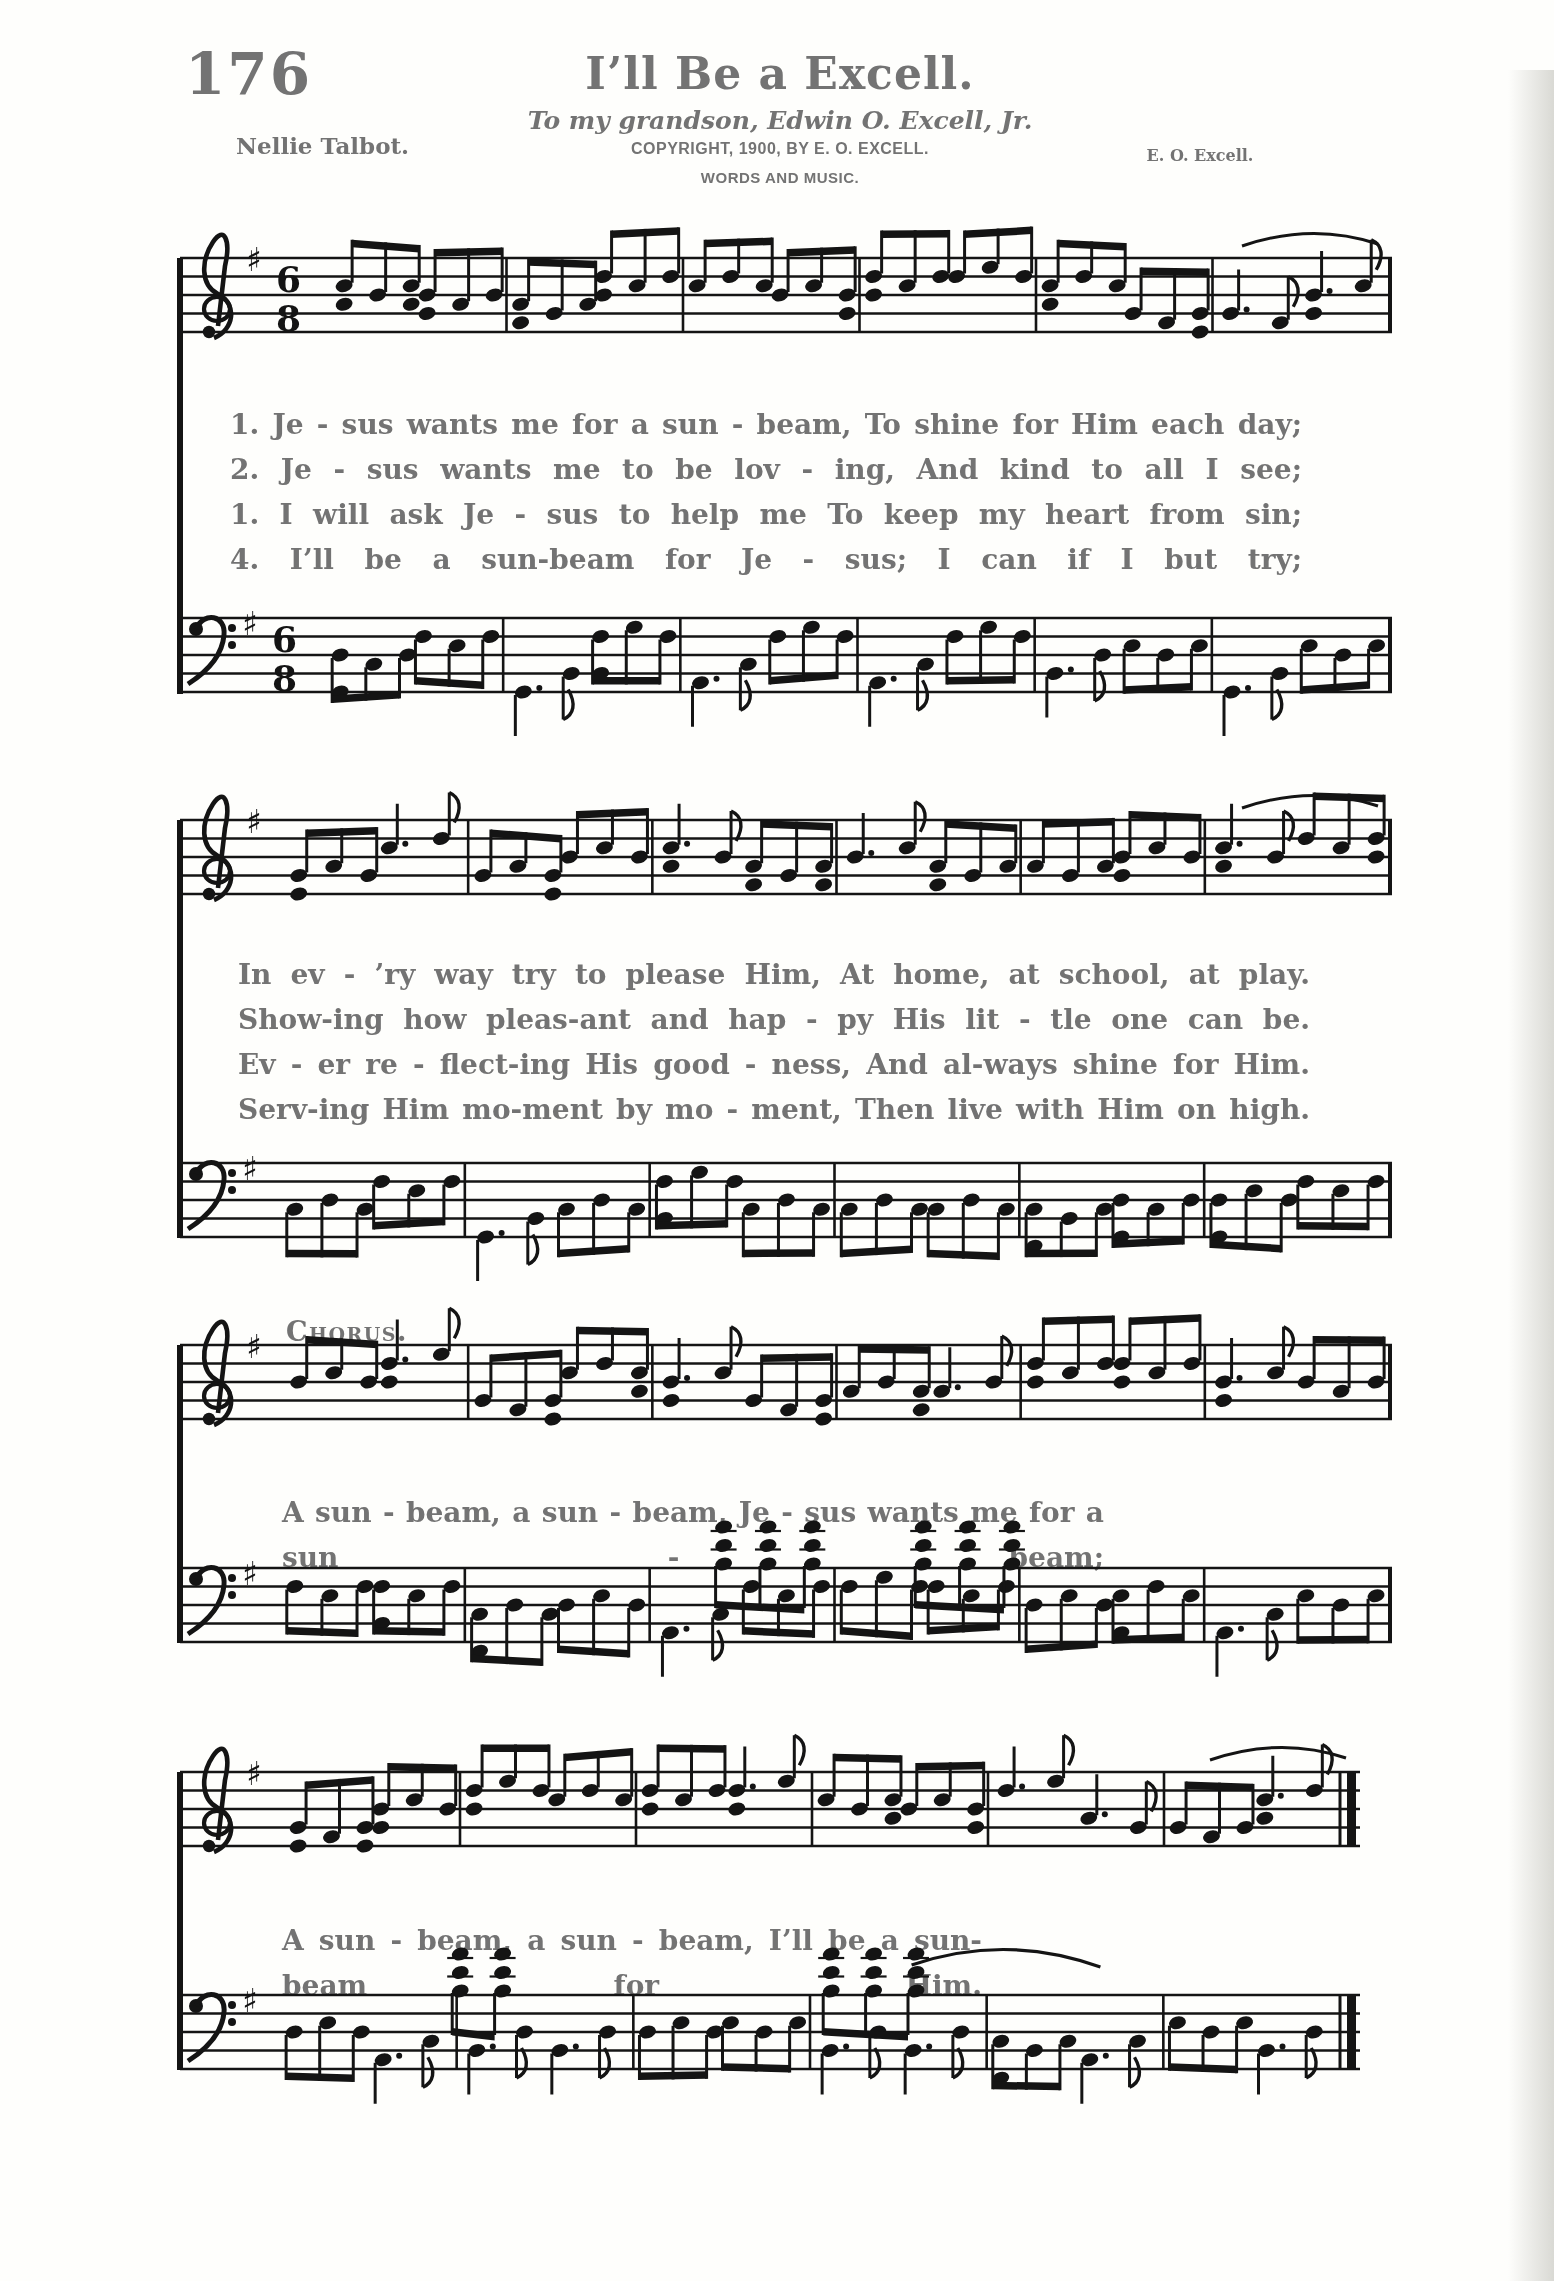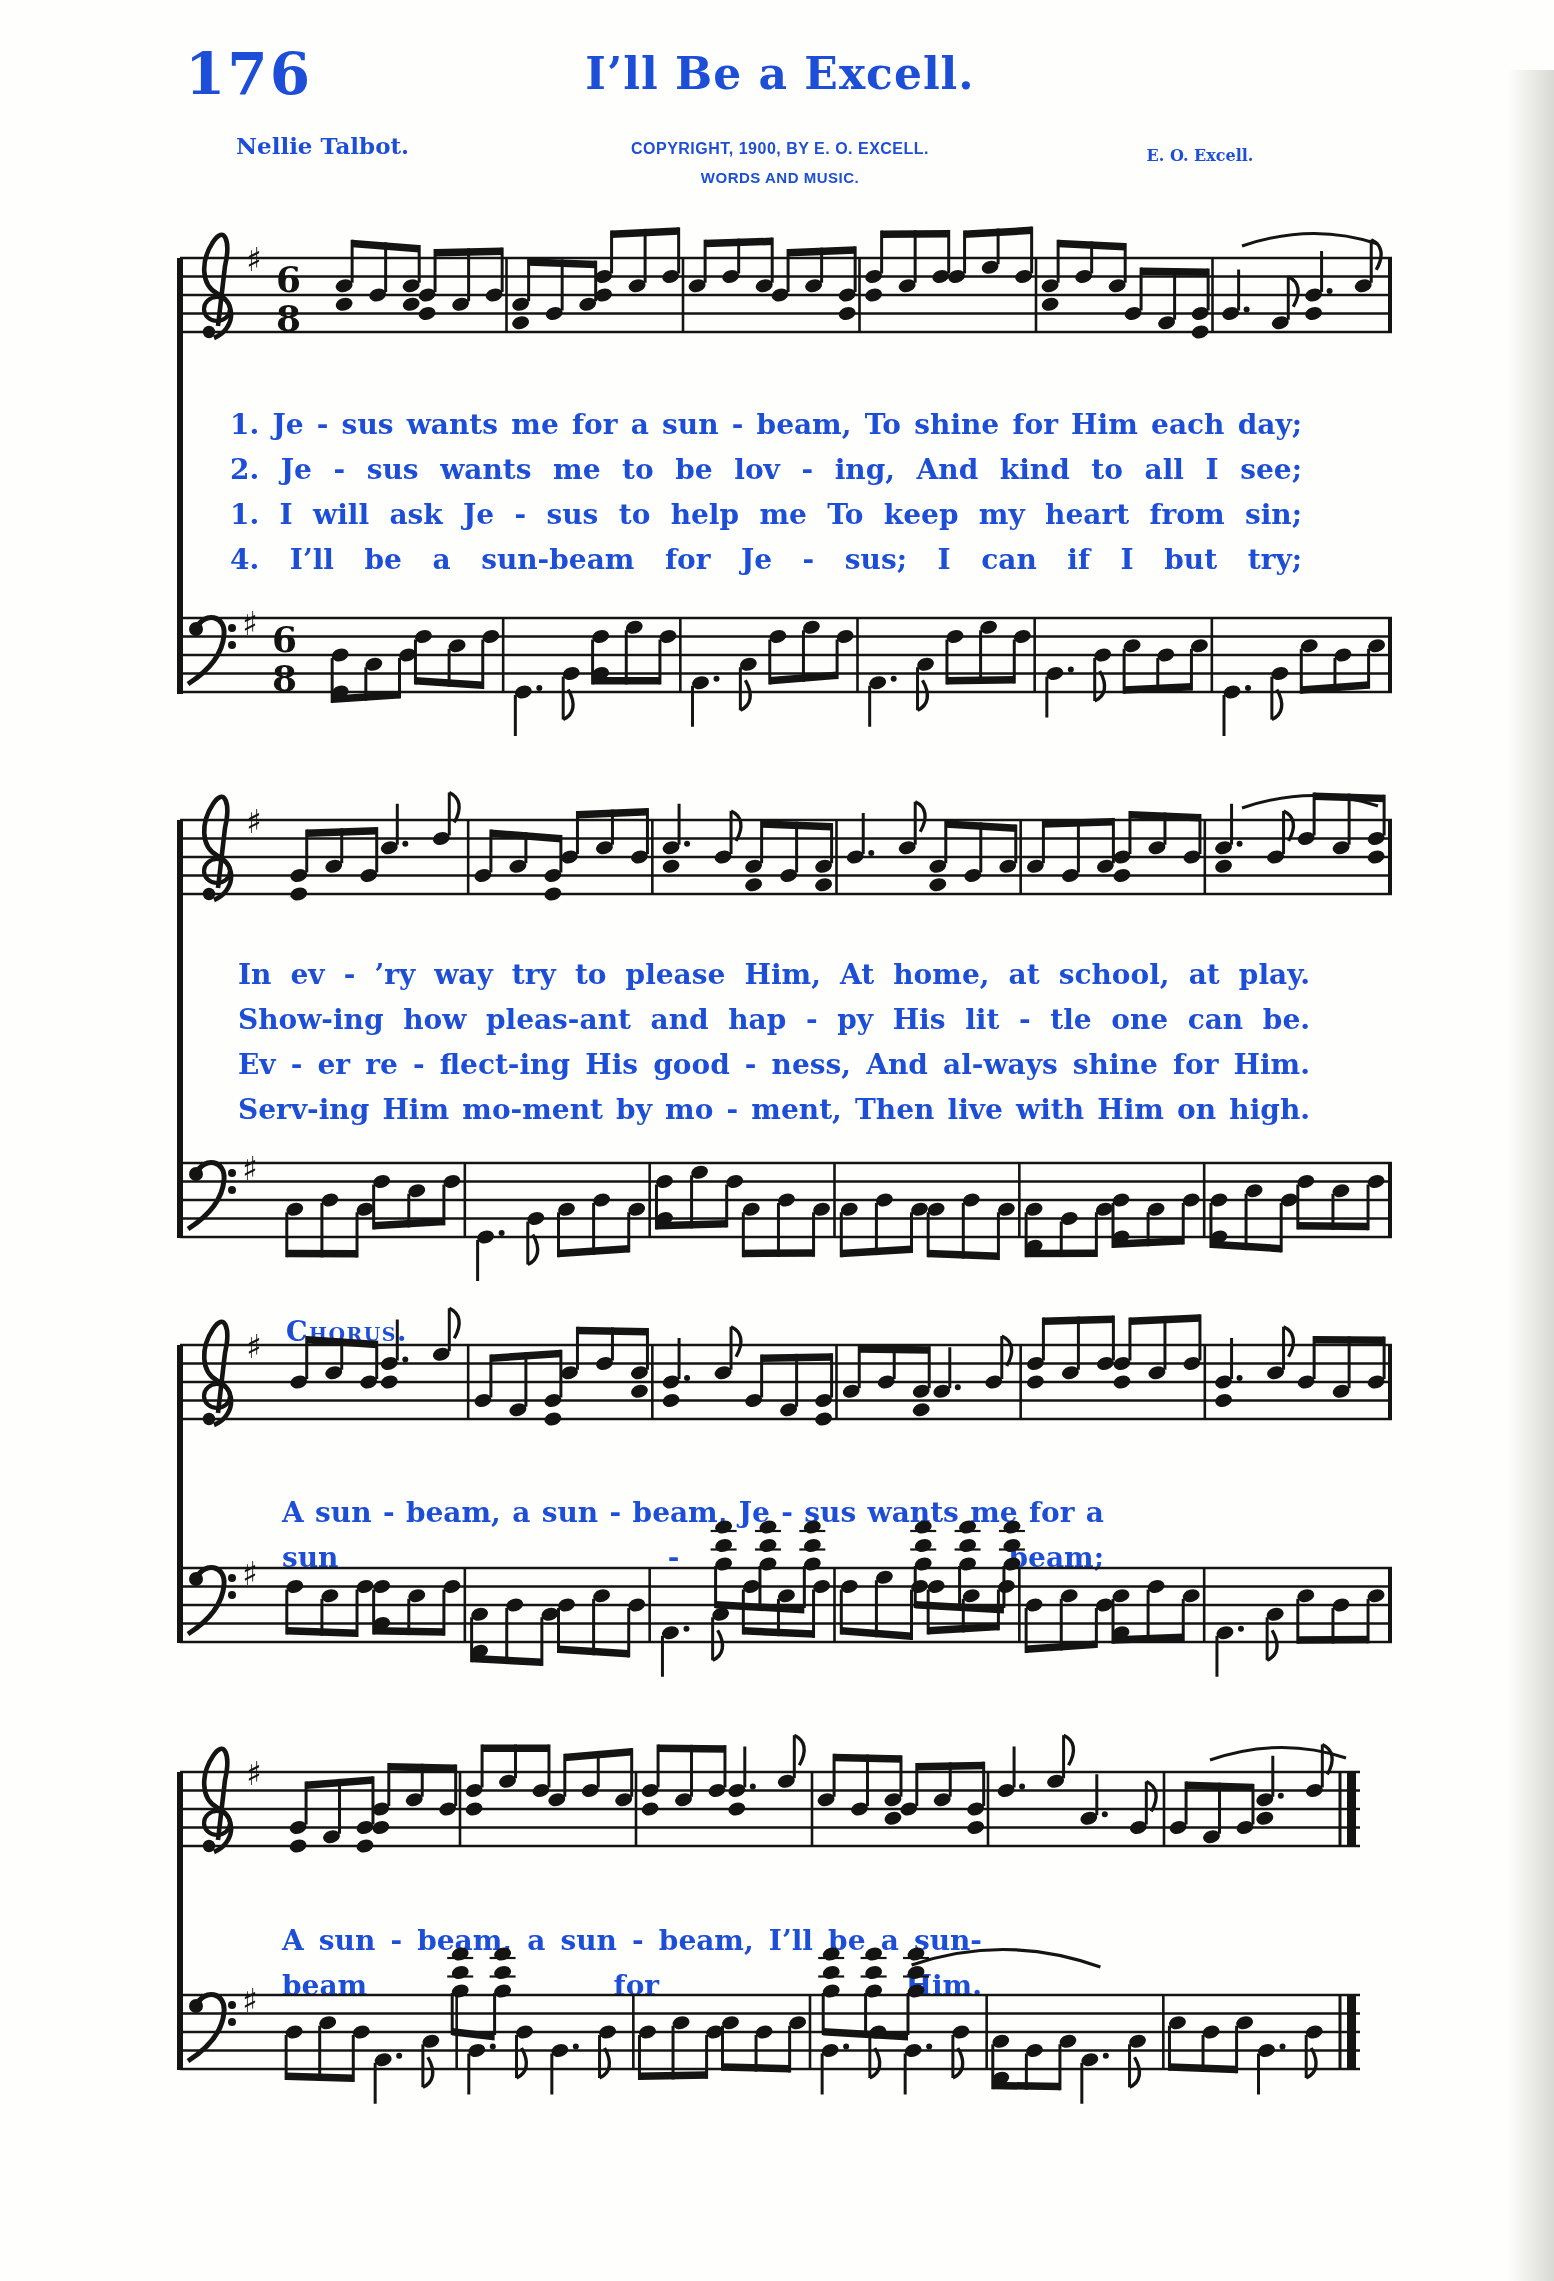--- a/index.html
+++ b/index.html
@@ -1,17 +1,17 @@
 <!DOCTYPE html>
 <html><head>
 <meta charset="utf-8">
 <style>
   html,body{margin:0;padding:0;background:#888}
   .page{position:relative;width:1554px;height:2281px;background:#fefefc;
-        font-family:"DejaVu Serif",serif;color:#1d4ed8;overflow:hidden}
+        font-family:"DejaVu Serif",serif;color:#737373;overflow:hidden}
   .edge{position:absolute;right:0;top:70px;width:46px;height:2211px;
         background:linear-gradient(to right,rgba(255,255,255,0),#d9d9d4)}
   .pagenum{position:absolute;left:185px;top:40px;font-size:58px;font-weight:bold;letter-spacing:2px}
   .title{position:absolute;left:380px;top:48px;width:800px;text-align:center;
          font-size:44px;font-weight:bold;letter-spacing:1px}
   .dedication{position:absolute;left:380px;top:106px;width:800px;text-align:center;
          font-size:25px;font-style:italic;font-weight:bold}
   .author{position:absolute;left:236px;top:132px;font-size:23px;font-weight:bold}
   .copyright{position:absolute;left:480px;top:140px;width:600px;text-align:center;
          font-family:"Liberation Sans",sans-serif;font-weight:bold;font-size:16px;letter-spacing:.5px}
@@ -34,20 +34,21 @@
          font-variant:small-caps;letter-spacing:1.5px}
 </style>
 </head>
 <body>
 
 <div class="page">
   <div class="edge"></div>
 
   <div class="pagenum">176</div>
   <div class="title">I’ll Be a Excell.</div>
+  <div class="dedication">To my grandson, Edwin O. Excell, Jr.</div>
   <div class="author">Nellie Talbot.</div>
   <div class="copyright">
     <div>COPYRIGHT, 1900, BY E. O. EXCELL.</div>
     <div class="l2">WORDS AND MUSIC.</div>
   </div>
   <div class="composer">E. O. Excell.</div>
 
   <div class="sl sl1"></div>
   <div class="sl sl2"></div>
   <div class="sl sl3"></div>

